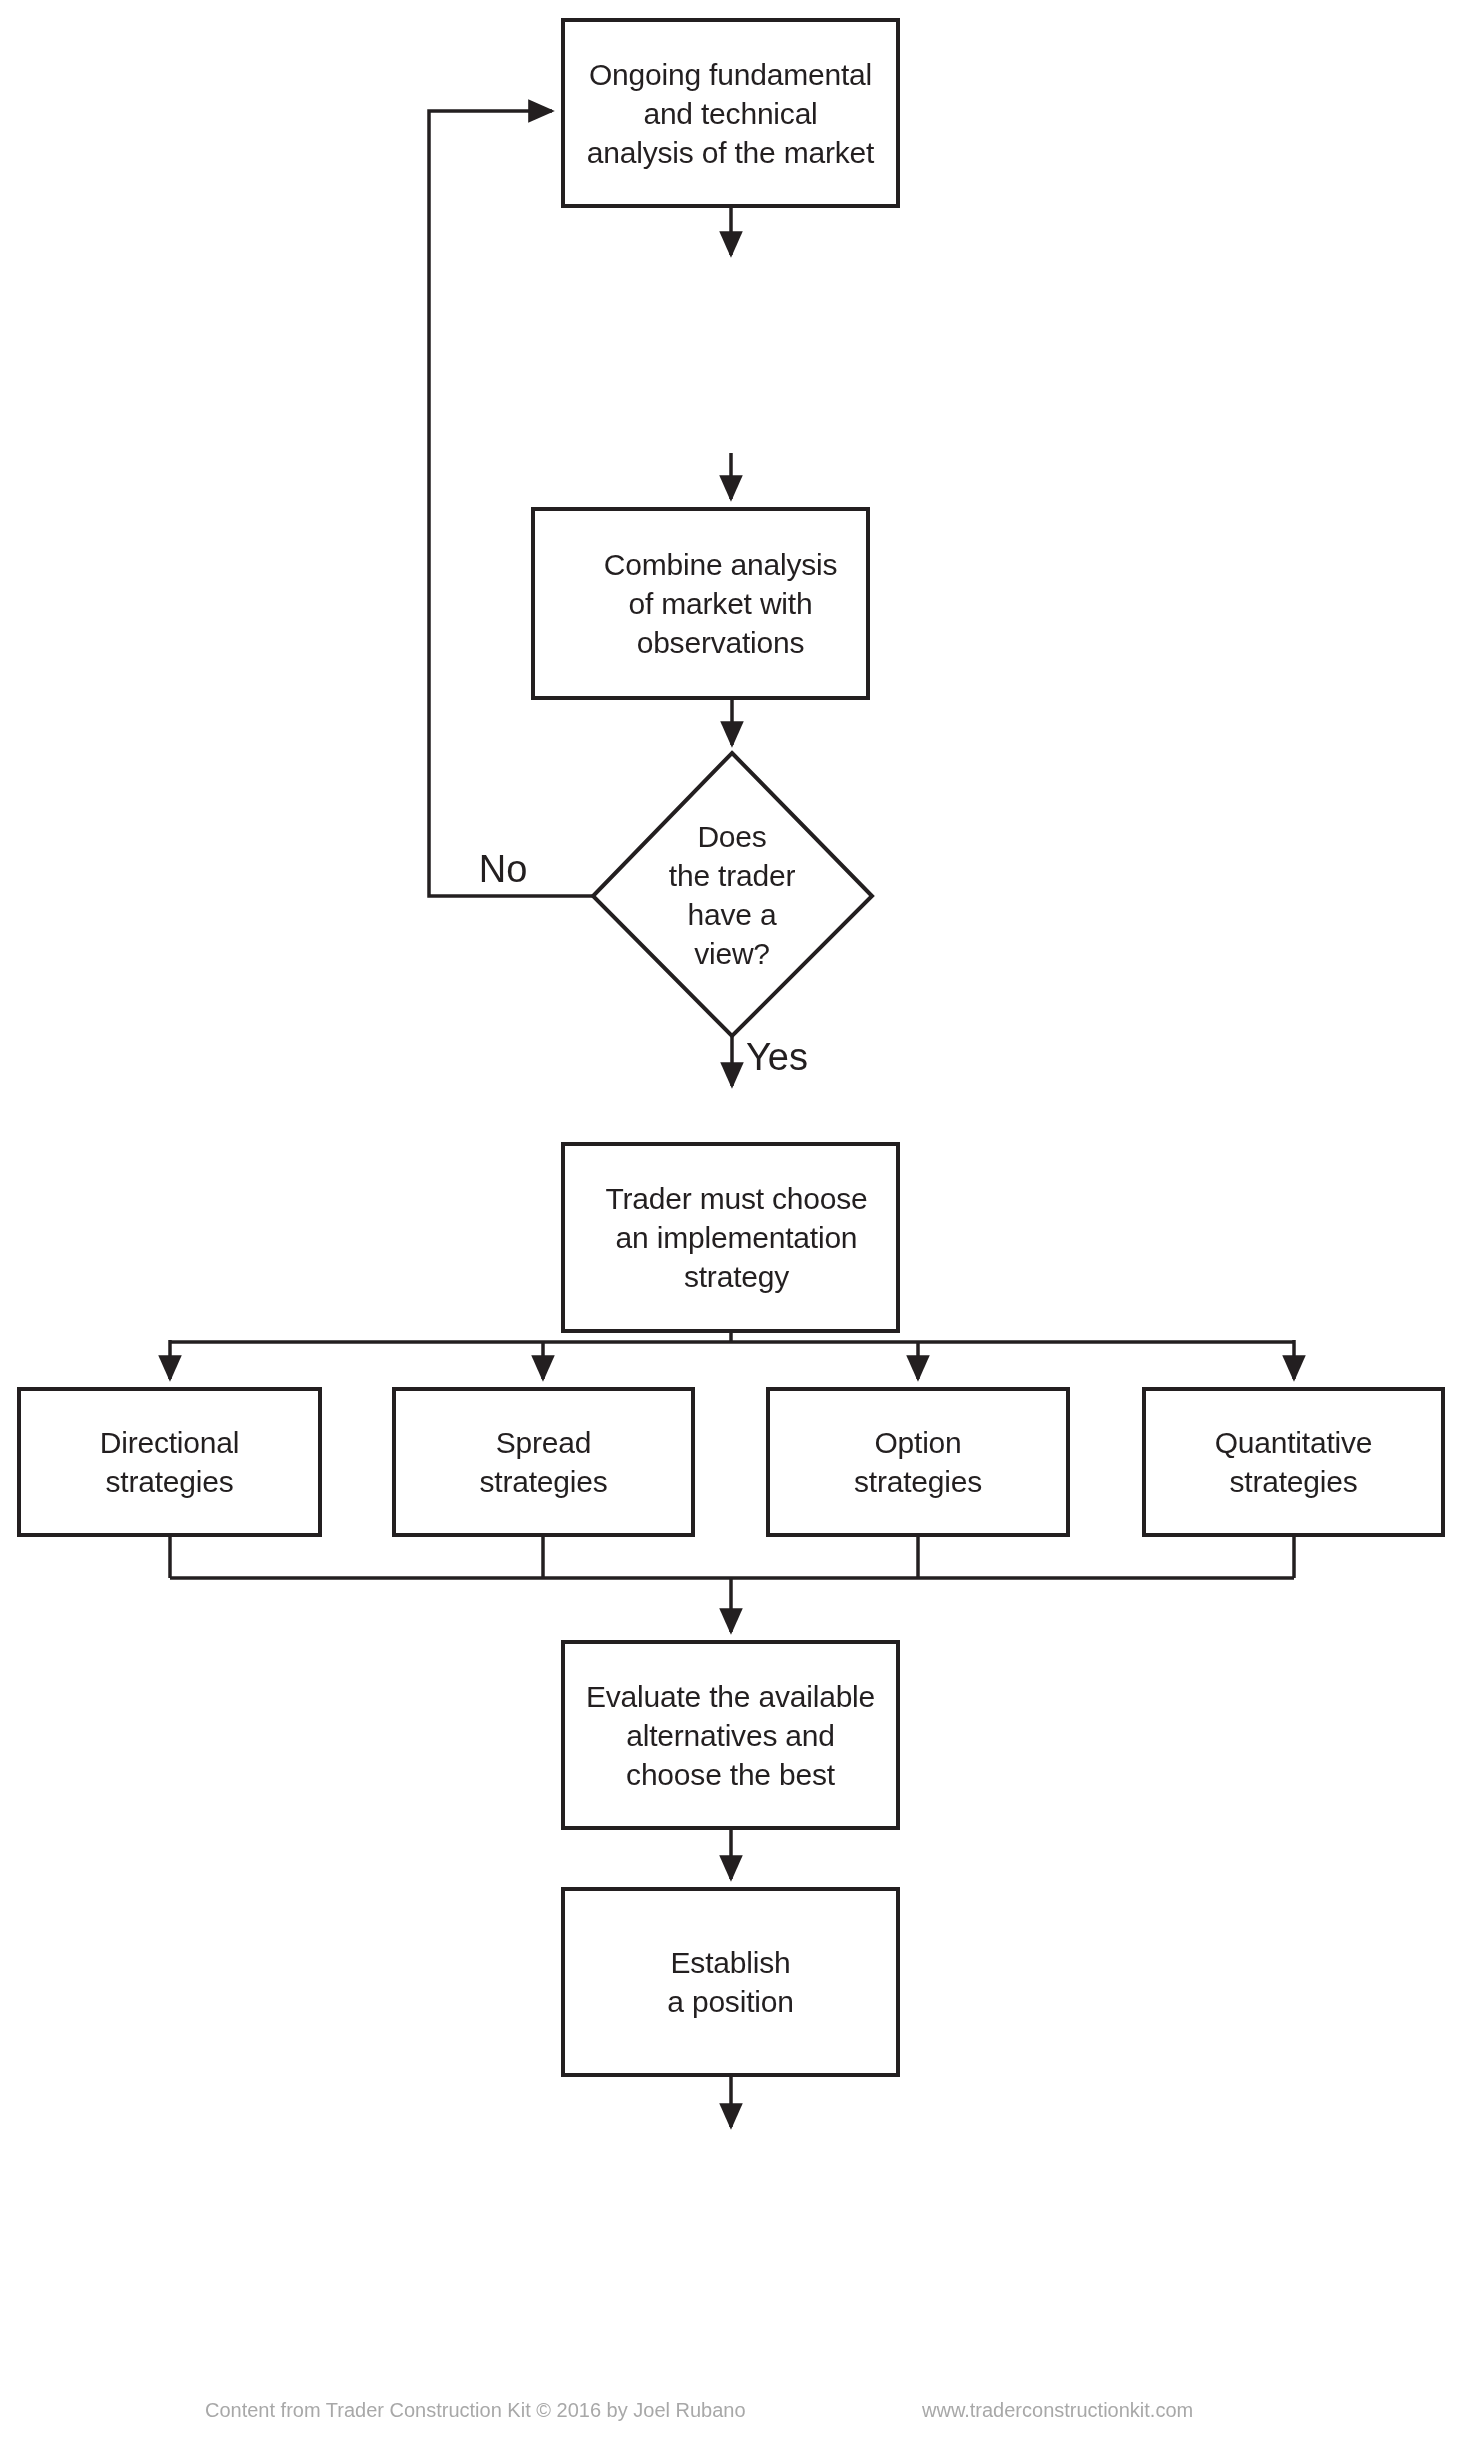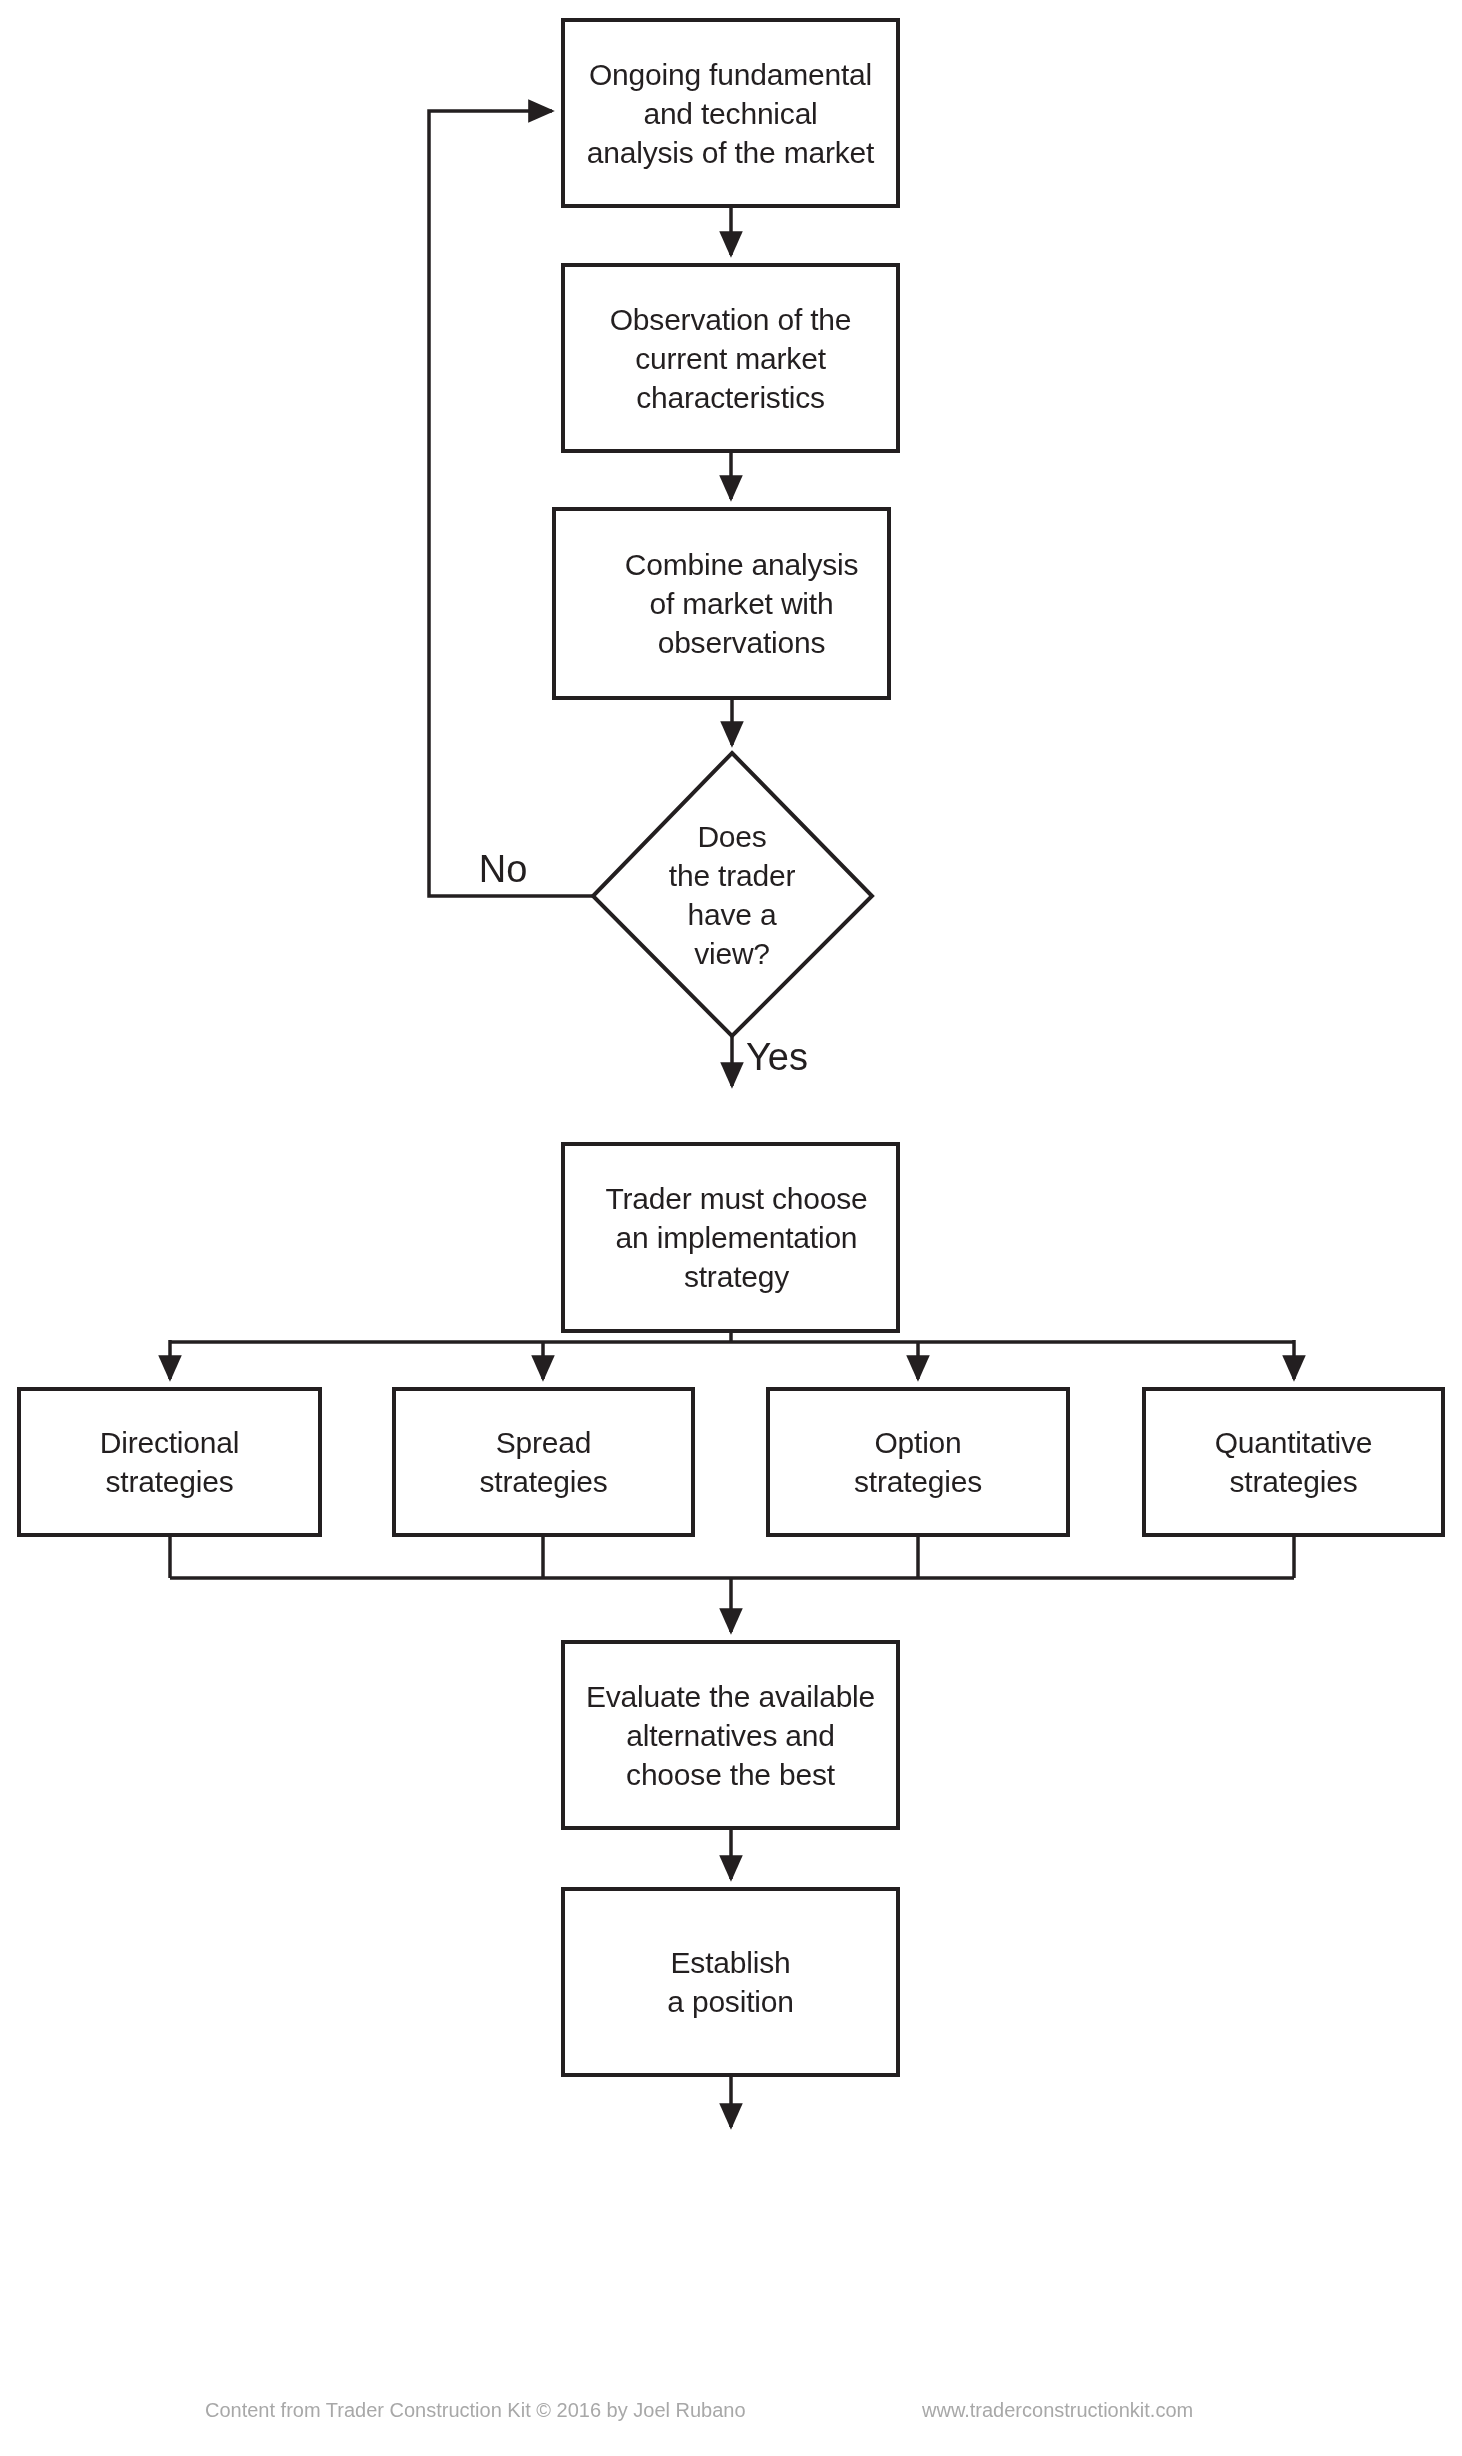--- a/index.html
+++ b/index.html
@@ -103,27 +103,22 @@
 
     <polygon points="732,753 872,896 732,1036 593,896" fill="#ffffff" stroke="#231f20" stroke-width="4"></polygon>
   </svg>
 
   <div class="node" style="left:561px; top:18px;  width:339px; height:190px;">
     <div class="node-label">Ongoing fundamental
 and technical
 analysis of the market</div>
   </div>
 
-  <div class="node" style="left:561px; top:263px; width:339px; height:190px;">
-    <div class="node-label">Observation of the
-current market
-characteristics</div>
-  </div>
 
-  <div class="node" style="left:552px; top:507px; width:339px; height:193px;padding-left:40px;">
+  <div class="node" style="left:531px; top:507px; width:339px; height:193px;padding-left:40px;">
     <div class="node-label">Combine analysis
 of market with
 observations</div>
   </div>
 
   <div class="diamond-label" style="left:632px; top:795px; width:200px; height:200px;">
     <div class="node-label">Does
 the trader
 have a
 view?</div>

